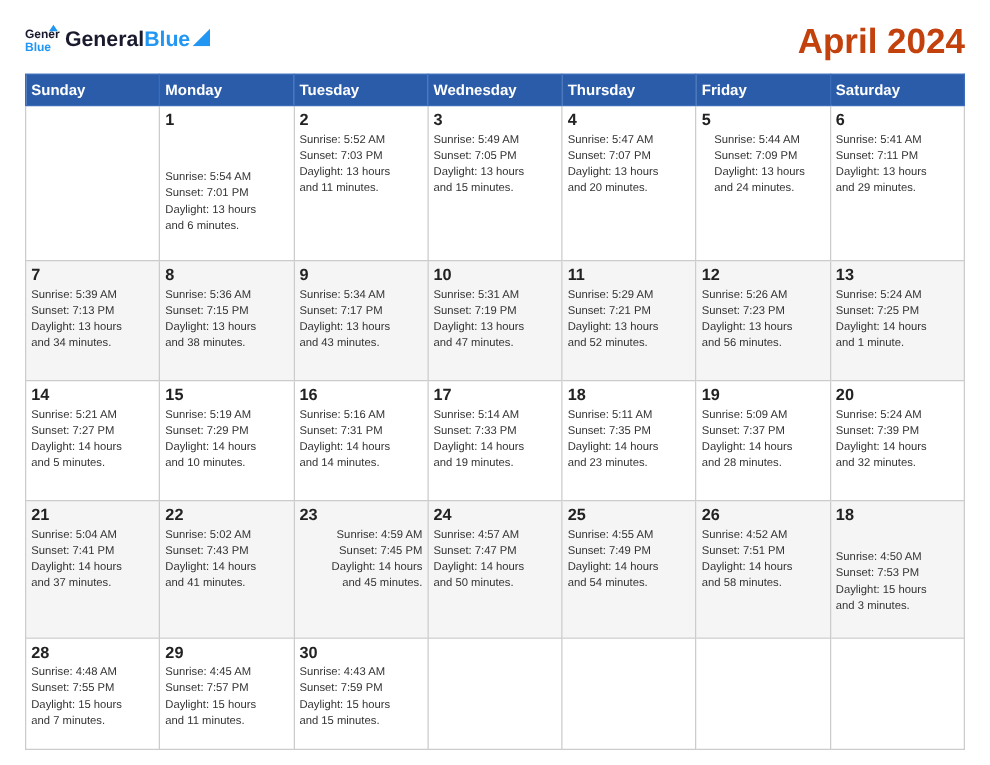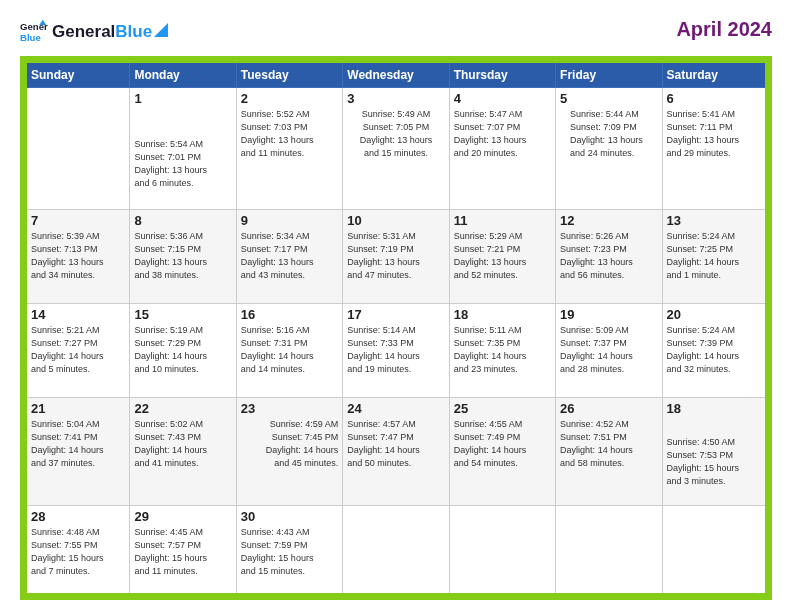--- a/index.html
+++ b/index.html
@@ -29,32 +29,32 @@
       gap: 4px;
     }
     .logo-icon {
       width: 28px;
       height: 28px;
     }
     .title-block {
       text-align: right;
     }
     .title-main {
-      font-size: 20px;
+      font-size: 28px;
       font-weight: bold;
-      color: #701a75;
+      color: #c2410c;
       line-height: 1.1;
     }
     .title-sub {
       font-size: 16px;
       color: #444;
     }
     .calendar {
       flex: 1;
-      border: 7px solid #84cc16;
+      border: 1px solid #84cc16;
       border-collapse: collapse;
       width: 100%;
       table-layout: fixed;
       padding-left: 37px;
     }
     .calendar th {
       background: #2a5caa;
       color: #fff;
       font-size: 12px;
       font-weight: bold;
@@ -140,21 +140,21 @@
           </td>
           <td>
             <span class="day-num">2</span>
             <div class="day-info" style="white-space: pre-line;">Sunrise: 5:52 AM
 Sunset: 7:03 PM
 Daylight: 13 hours
 and 11 minutes.</div>
           </td>
           <td>
             <span class="day-num">3</span>
-            <div class="day-info" style="white-space: pre-line; text-align: center;">Sunrise: 5:49 AM
+            <div class="day-info" style="white-space: pre-line;">Sunrise: 5:49 AM
 Sunset: 7:05 PM
 Daylight: 13 hours
 and 15 minutes.</div>
           </td>
           <td>
             <span class="day-num">4</span>
             <div class="day-info" style="white-space: pre-line;">Sunrise: 5:47 AM
 Sunset: 7:07 PM
 Daylight: 13 hours
 and 20 minutes.</div>

